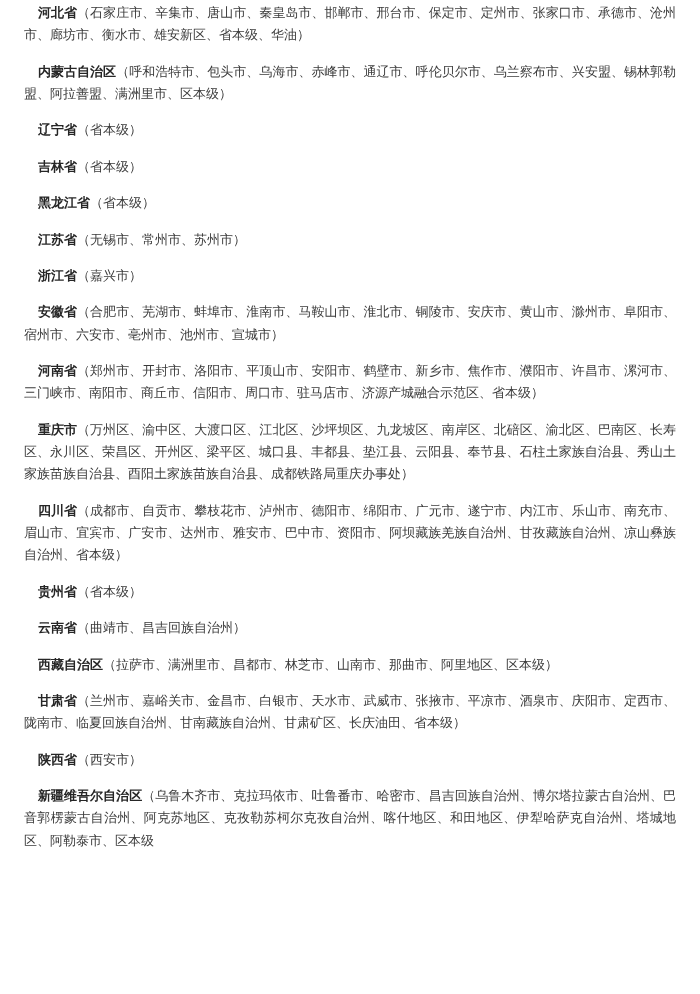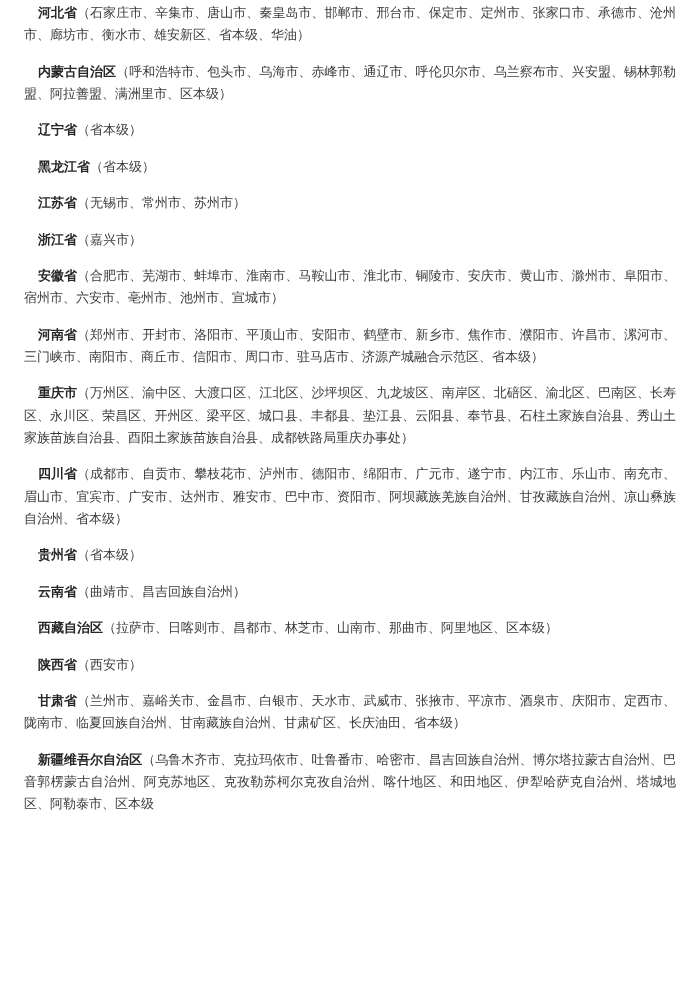--- a/index.html
+++ b/index.html
@@ -48,26 +48,27 @@
   }
 </style>
 </head>
 <body>
 
 <div class="doc">
 
 <p class="entry entry-0"><span class="region">河北省</span><span class="paren">（</span><span class="items">石家庄市、辛集市、唐山市、秦皇岛市、邯郸市、邢台市、保定市、定州市、张家口市、承德市、沧州市、廊坊市、衡水市、雄安新区、省本级、华油</span><span class="paren">）</span></p>
     <p class="entry entry-1"><span class="region">内蒙古自治区</span><span class="paren">（</span><span class="items">呼和浩特市、包头市、乌海市、赤峰市、通辽市、呼伦贝尔市、乌兰察布市、兴安盟、锡林郭勒盟、阿拉善盟、满洲里市、区本级</span><span class="paren">）</span></p>
     <p class="entry entry-2"><span class="region">辽宁省</span><span class="paren">（</span><span class="items">省本级</span><span class="paren">）</span></p>
+    <p class="entry entry-3"><span class="region">吉林省</span><span class="paren">（</span><span class="items">省本级</span><span class="paren">）</span></p>
     <p class="entry entry-4"><span class="region">黑龙江省</span><span class="paren">（</span><span class="items">省本级</span><span class="paren">）</span></p>
     <p class="entry entry-6"><span class="region">江苏省</span><span class="paren">（</span><span class="items">无锡市、常州市、苏州市</span><span class="paren">）</span></p>
     <p class="entry entry-7"><span class="region">浙江省</span><span class="paren">（</span><span class="items">嘉兴市</span><span class="paren">）</span></p>
     <p class="entry entry-8"><span class="region">安徽省</span><span class="paren">（</span><span class="items">合肥市、芜湖市、蚌埠市、淮南市、马鞍山市、淮北市、铜陵市、安庆市、黄山市、滁州市、阜阳市、宿州市、六安市、亳州市、池州市、宣城市</span><span class="paren">）</span></p>
     <p class="entry entry-10"><span class="region">河南省</span><span class="paren">（</span><span class="items">郑州市、开封市、洛阳市、平顶山市、安阳市、鹤壁市、新乡市、焦作市、濮阳市、许昌市、漯河市、三门峡市、南阳市、商丘市、信阳市、周口市、驻马店市、济源产城融合示范区、省本级</span><span class="paren">）</span></p>
     <p class="entry entry-13"><span class="region">重庆市</span><span class="paren">（</span><span class="items">万州区、渝中区、大渡口区、江北区、沙坪坝区、九龙坡区、南岸区、北碚区、渝北区、巴南区、长寿区、永川区、荣昌区、开州区、梁平区、城口县、丰都县、垫江县、云阳县、奉节县、石柱土家族自治县、秀山土家族苗族自治县、酉阳土家族苗族自治县、成都铁路局重庆办事处</span><span class="paren">）</span></p>
     <p class="entry entry-14"><span class="region">四川省</span><span class="paren">（</span><span class="items">成都市、自贡市、攀枝花市、泸州市、德阳市、绵阳市、广元市、遂宁市、内江市、乐山市、南充市、眉山市、宜宾市、广安市、达州市、雅安市、巴中市、资阳市、阿坝藏族羌族自治州、甘孜藏族自治州、凉山彝族自治州、省本级</span><span class="paren">）</span></p>
     <p class="entry entry-15"><span class="region">贵州省</span><span class="paren">（</span><span class="items">省本级</span><span class="paren">）</span></p>
     <p class="entry entry-16"><span class="region">云南省</span><span class="paren">（</span><span class="items">曲靖市、昌吉回族自治州</span><span class="paren">）</span></p>
-    <p class="entry entry-17"><span class="region">西藏自治区</span><span class="paren">（</span><span class="items">拉萨市、日喀则市、昌都市、林芝市、山南市、那曲市、阿里地区、区本级</span><span class="paren">）</span></p>
+    <p class="entry entry-17"><span class="region">西藏自治区</span><span class="paren">（</span><span class="items">拉萨市、满洲里市、昌都市、林芝市、山南市、那曲市、阿里地区、区本级</span><span class="paren">）</span></p>
+    <p class="entry entry-19"><span class="region">甘肃省</span><span class="paren">（</span><span class="items">兰州市、嘉峪关市、金昌市、白银市、天水市、武威市、张掖市、平凉市、酒泉市、庆阳市、定西市、陇南市、临夏回族自治州、甘南藏族自治州、甘肃矿区、长庆油田、省本级</span><span class="paren">）</span></p>
     <p class="entry entry-18"><span class="region">陕西省</span><span class="paren">（</span><span class="items">西安市</span><span class="paren">）</span></p>
-    <p class="entry entry-19"><span class="region">甘肃省</span><span class="paren">（</span><span class="items">兰州市、嘉峪关市、金昌市、白银市、天水市、武威市、张掖市、平凉市、酒泉市、庆阳市、定西市、陇南市、临夏回族自治州、甘南藏族自治州、甘肃矿区、长庆油田、省本级</span><span class="paren">）</span></p>
     <p class="entry entry-20"><span class="region">新疆维吾尔自治区</span><span class="paren">（</span><span class="items">乌鲁木齐市、克拉玛依市、吐鲁番市、哈密市、昌吉回族自治州、博尔塔拉蒙古自治州、巴音郭楞蒙古自治州、阿克苏地区、克孜勒苏柯尔克孜自治州、喀什地区、和田地区、伊犁哈萨克自治州、塔城地区、阿勒泰市、区本级</span></p>
   </div>
 
 </body></html>

